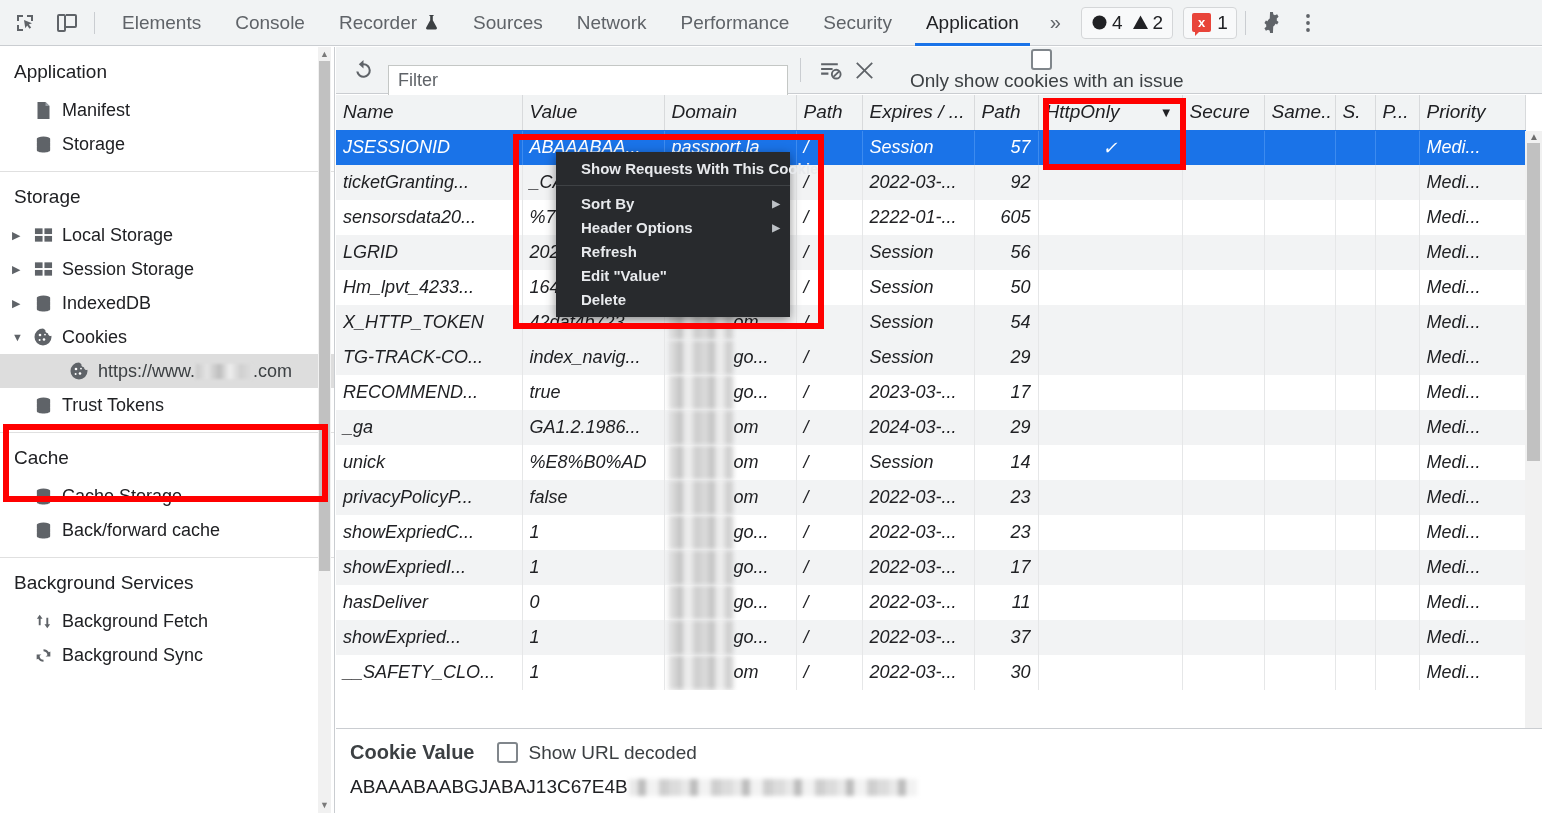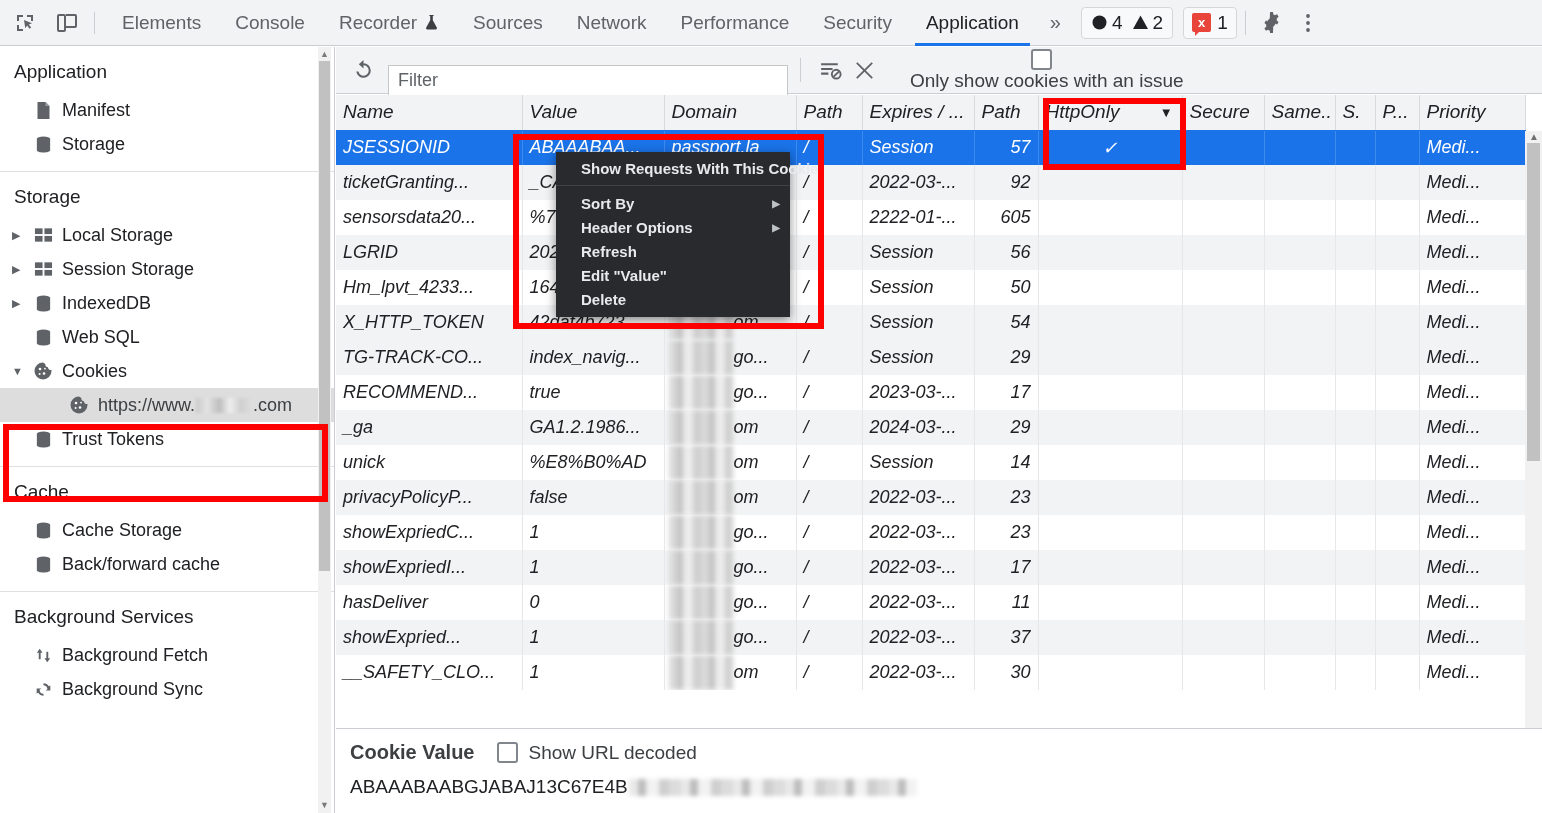--- a/index.html
+++ b/index.html
@@ -508,32 +508,20 @@
         <svg width="19" height="19" viewBox="0 0 20 20" aria-hidden="true">
           <ellipse cx="10" cy="4" rx="7" ry="2.4" fill="#5f6368"></ellipse>
           <path d="M3 4v3.6c0 1.3 3.1 2.4 7 2.4s7-1.1 7-2.4V4" fill="#5f6368"></path>
           <path d="M3 8.2v3.6c0 1.3 3.1 2.4 7 2.4s7-1.1 7-2.4V8.2" fill="#5f6368"></path>
           <path d="M3 12.4V16c0 1.3 3.1 2.4 7 2.4s7-1.1 7-2.4v-3.6" fill="#5f6368"></path>
         </svg>
       </span>
       <span class="slabel">IndexedDB</span>
     </div>
 
-    <div class="side-item indent1">
-      <span class="twisty"></span>
-      <span class="sicon">
-        <svg width="19" height="19" viewBox="0 0 20 20" aria-hidden="true">
-          <ellipse cx="10" cy="4" rx="7" ry="2.4" fill="#5f6368"></ellipse>
-          <path d="M3 4v3.6c0 1.3 3.1 2.4 7 2.4s7-1.1 7-2.4V4" fill="#5f6368"></path>
-          <path d="M3 8.2v3.6c0 1.3 3.1 2.4 7 2.4s7-1.1 7-2.4V8.2" fill="#5f6368"></path>
-          <path d="M3 12.4V16c0 1.3 3.1 2.4 7 2.4s7-1.1 7-2.4v-3.6" fill="#5f6368"></path>
-        </svg>
-      </span>
-      <span class="slabel">Web SQL</span>
-    </div>
 
     <div class="side-item indent1">
       <span class="twisty">▼</span>
       <span class="sicon">
         <svg width="20" height="20" viewBox="0 0 20 20" aria-hidden="true">
           <path d="M10 1.5a8.5 8.5 0 1 0 8.5 8.5c0-.4-.03-.8-.1-1.2a2.6 2.6 0 0 1-3.4-2.5 2.6 2.6 0 0 1-2.6-3.1A8.5 8.5 0 0 0 10 1.5z" fill="#5f6368"></path>
           <circle cx="7" cy="8" r="1.3" fill="#ffffff"></circle>
           <circle cx="11" cy="12.5" r="1.3" fill="#ffffff"></circle>
           <circle cx="6.6" cy="13" r="1" fill="#ffffff"></circle>
           <circle cx="12" cy="7.6" r=".9" fill="#ffffff"></circle>

